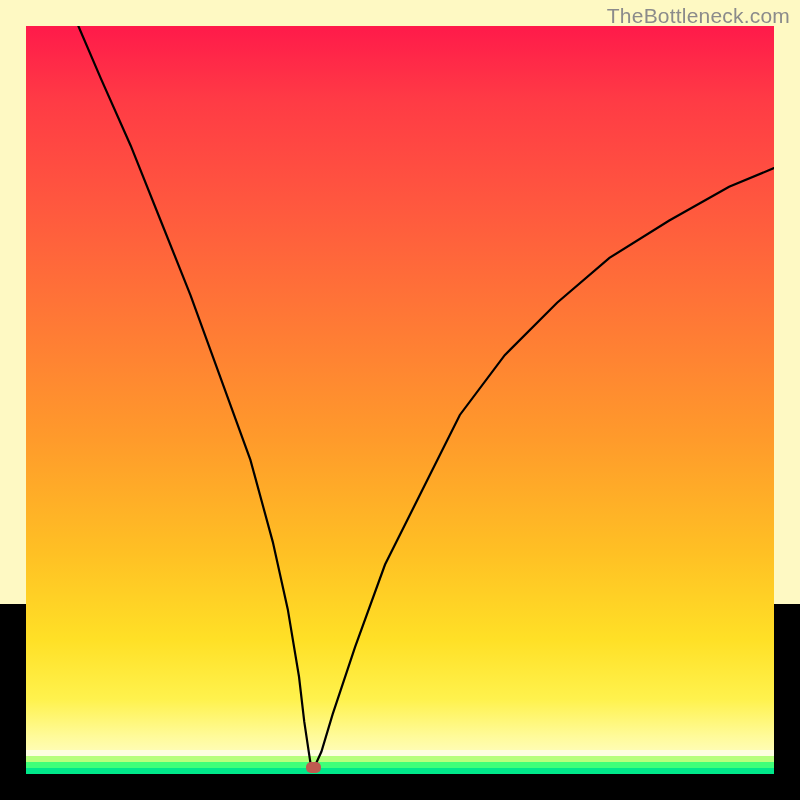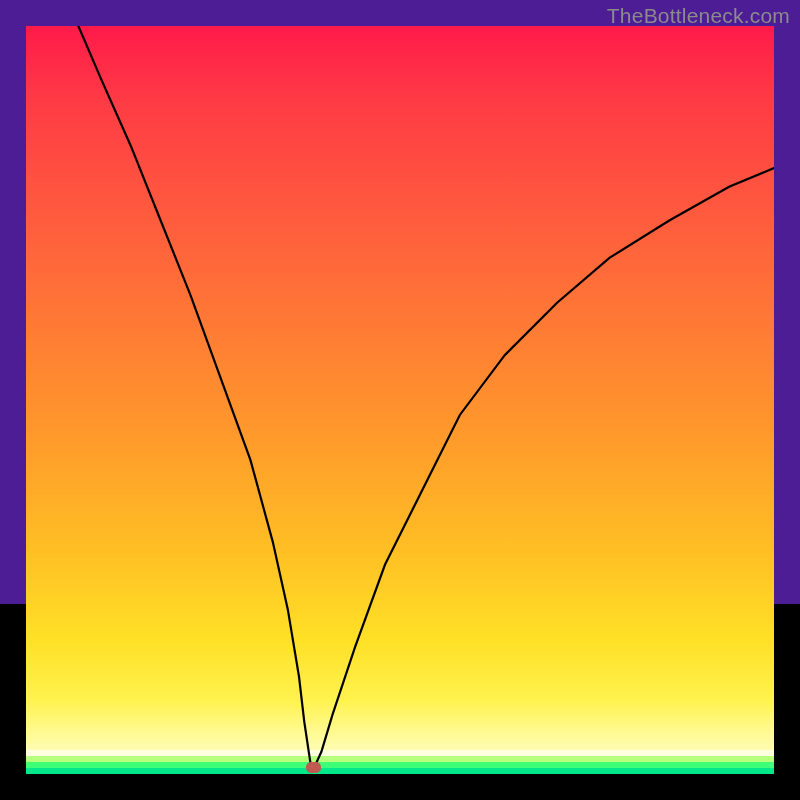--- a/index.html
+++ b/index.html
@@ -9,21 +9,21 @@
     height: 800px;
     background: #000;
     overflow: hidden;
     font-family: Arial, Helvetica, sans-serif;
   }
   .frame {
     position: absolute;
     left: 0; top: 0;
     width: 800px;
     height: 604px;
-    background: #4c1d95;
+    background: #fef9c3;
   }
   .plot {
     position: absolute;
     left: 26px;
     top: 26px;
     width: 748px;
     height: 748px;
     overflow: hidden;
     
     background: linear-gradient(to bottom,

